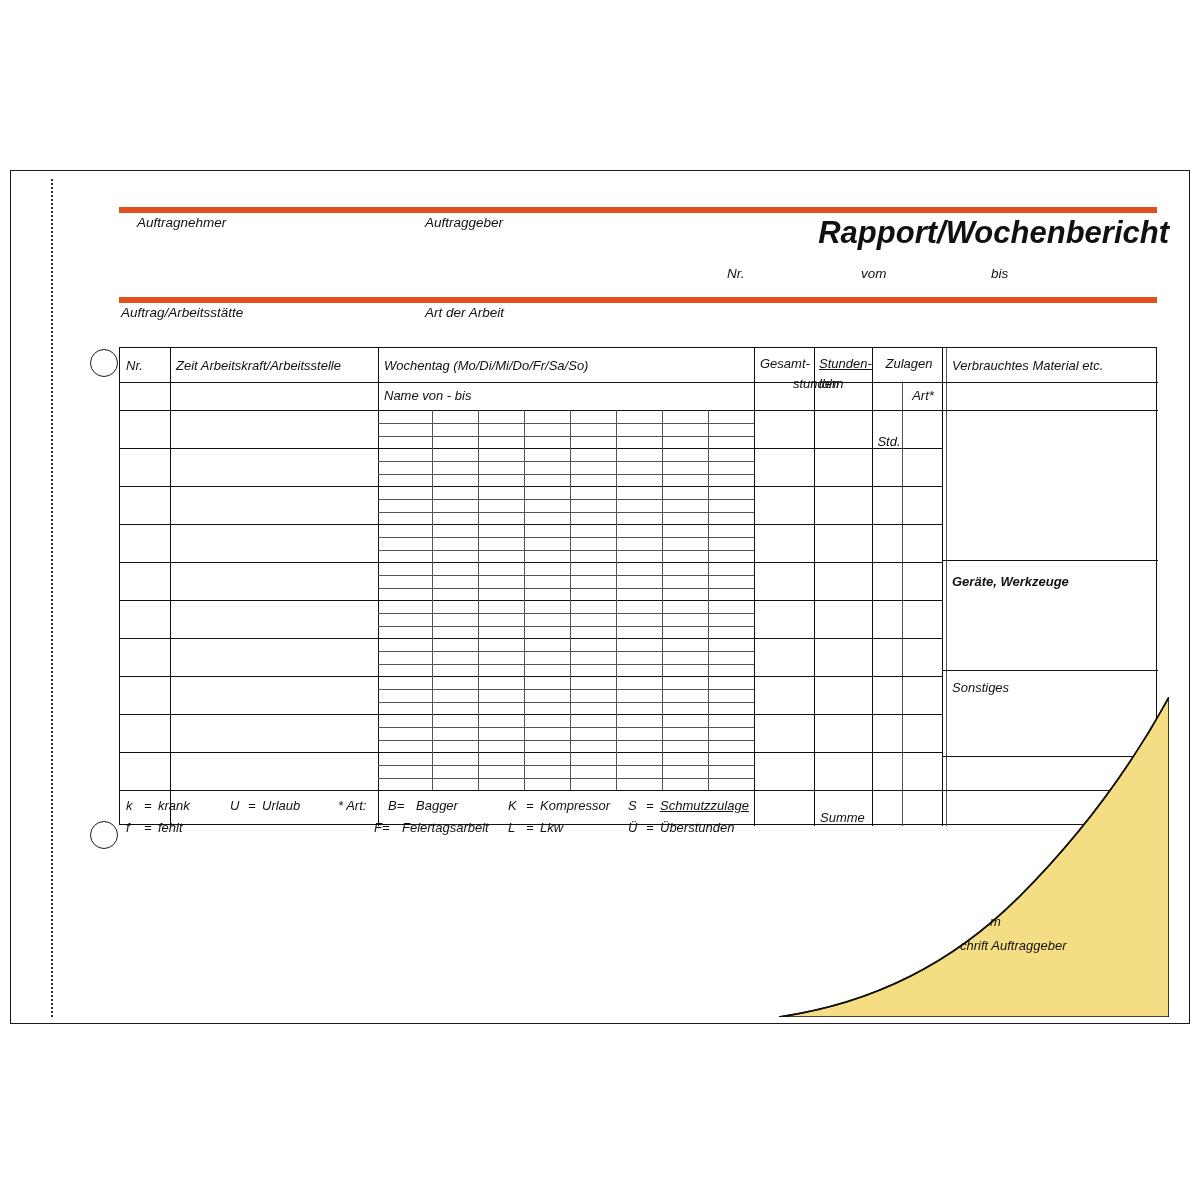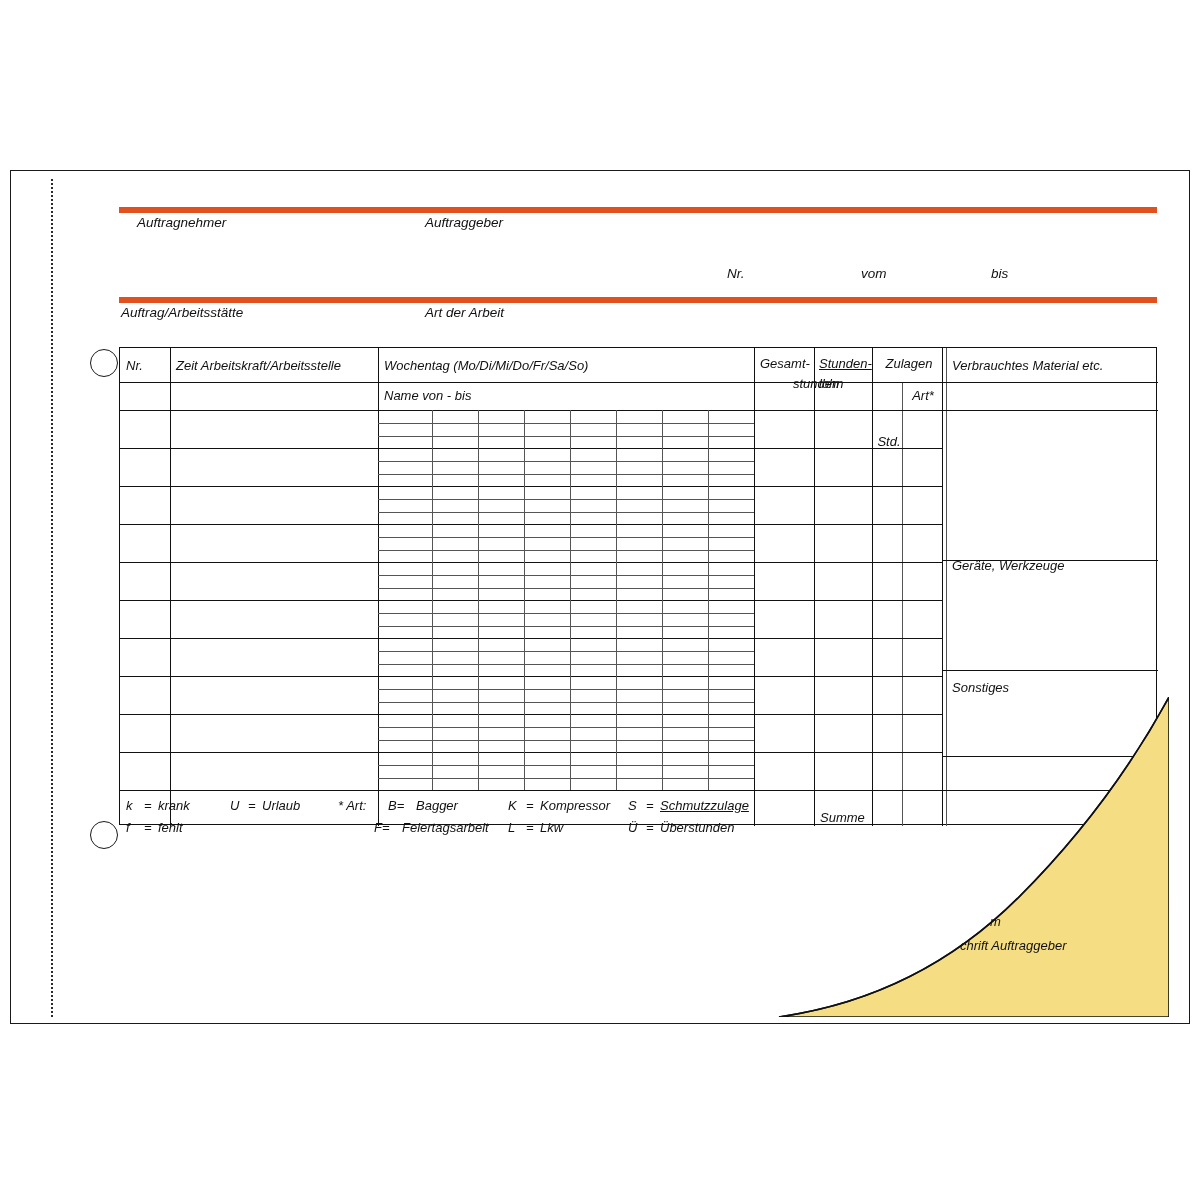--- a/index.html
+++ b/index.html
@@ -168,20 +168,21 @@
   <div class="punch-hole" style="left:79px; top:650px;"></div>
 
   <div id="content">
 
     <div class="rule-orange" style="left:0px; top:28px; width:1038px;"></div>
     <div class="rule-orange" style="left:0px; top:118px; width:1038px;"></div>
 
     <div class="fieldlabel" style="left:18px; top:36px;text-align:center;">Auftragnehmer</div>
     <div class="fieldlabel" style="left:306px; top:36px;">Auftraggeber</div>
 
+    <div id="main-title">Rapport/Wochenbericht</div>
 
     <div class="fieldlabel" style="left:608px; top:87px;">Nr.</div>
     <div class="fieldlabel" style="left:742px; top:87px;">vom</div>
     <div class="fieldlabel" style="left:872px; top:87px;">bis</div>
 
     <div class="fieldlabel" style="left:2px; top:126px;">Auftrag/Arbeitsstätte</div>
     <div class="fieldlabel" style="left:306px; top:126px;">Art der Arbeit</div>
 
     <div id="table">
 
@@ -261,21 +262,21 @@
       <div class="thin-h" style="left:258px; top:354px; width:376px;"></div>
       <div class="thin-h" style="left:258px; top:379px; width:376px;"></div>
       <div class="thin-h" style="left:258px; top:392px; width:376px;"></div>
       <div class="thin-h" style="left:258px; top:417px; width:376px;"></div>
       <div class="thin-h" style="left:258px; top:430px; width:376px;"></div>
 
       <div class="hline" style="left:822px; top:212px; width:216px;"></div>
       <div class="hline" style="left:822px; top:322px; width:216px;"></div>
       <div class="hline" style="left:822px; top:408px; width:216px;"></div>
 
-      <div class="hdr" style="left:832px; top:210px;">Geräte, Werkzeuge</div>
+      <div class="hdr" style="left:832px; top:226px;font-weight:bold;">Geräte, Werkzeuge</div>
       <div class="hdr" style="left:832px; top:332px;">Sonstiges</div>
 
       <div id="sig-text" style="left:870px; top:566px; z-index:1;">m</div>
       <div id="sig-text2" class="legend" style="left:840px; top:590px; z-index:1;">chrift Auftraggeber</div>
 
       <div class="hline" style="top:442px; width:1038px;"></div>
 
       <div class="legend" style="left:6px;   top:450px;">k</div>
       <div class="legend" style="left:24px;  top:450px;">=</div>
       <div class="legend" style="left:38px;  top:450px;">krank</div>

